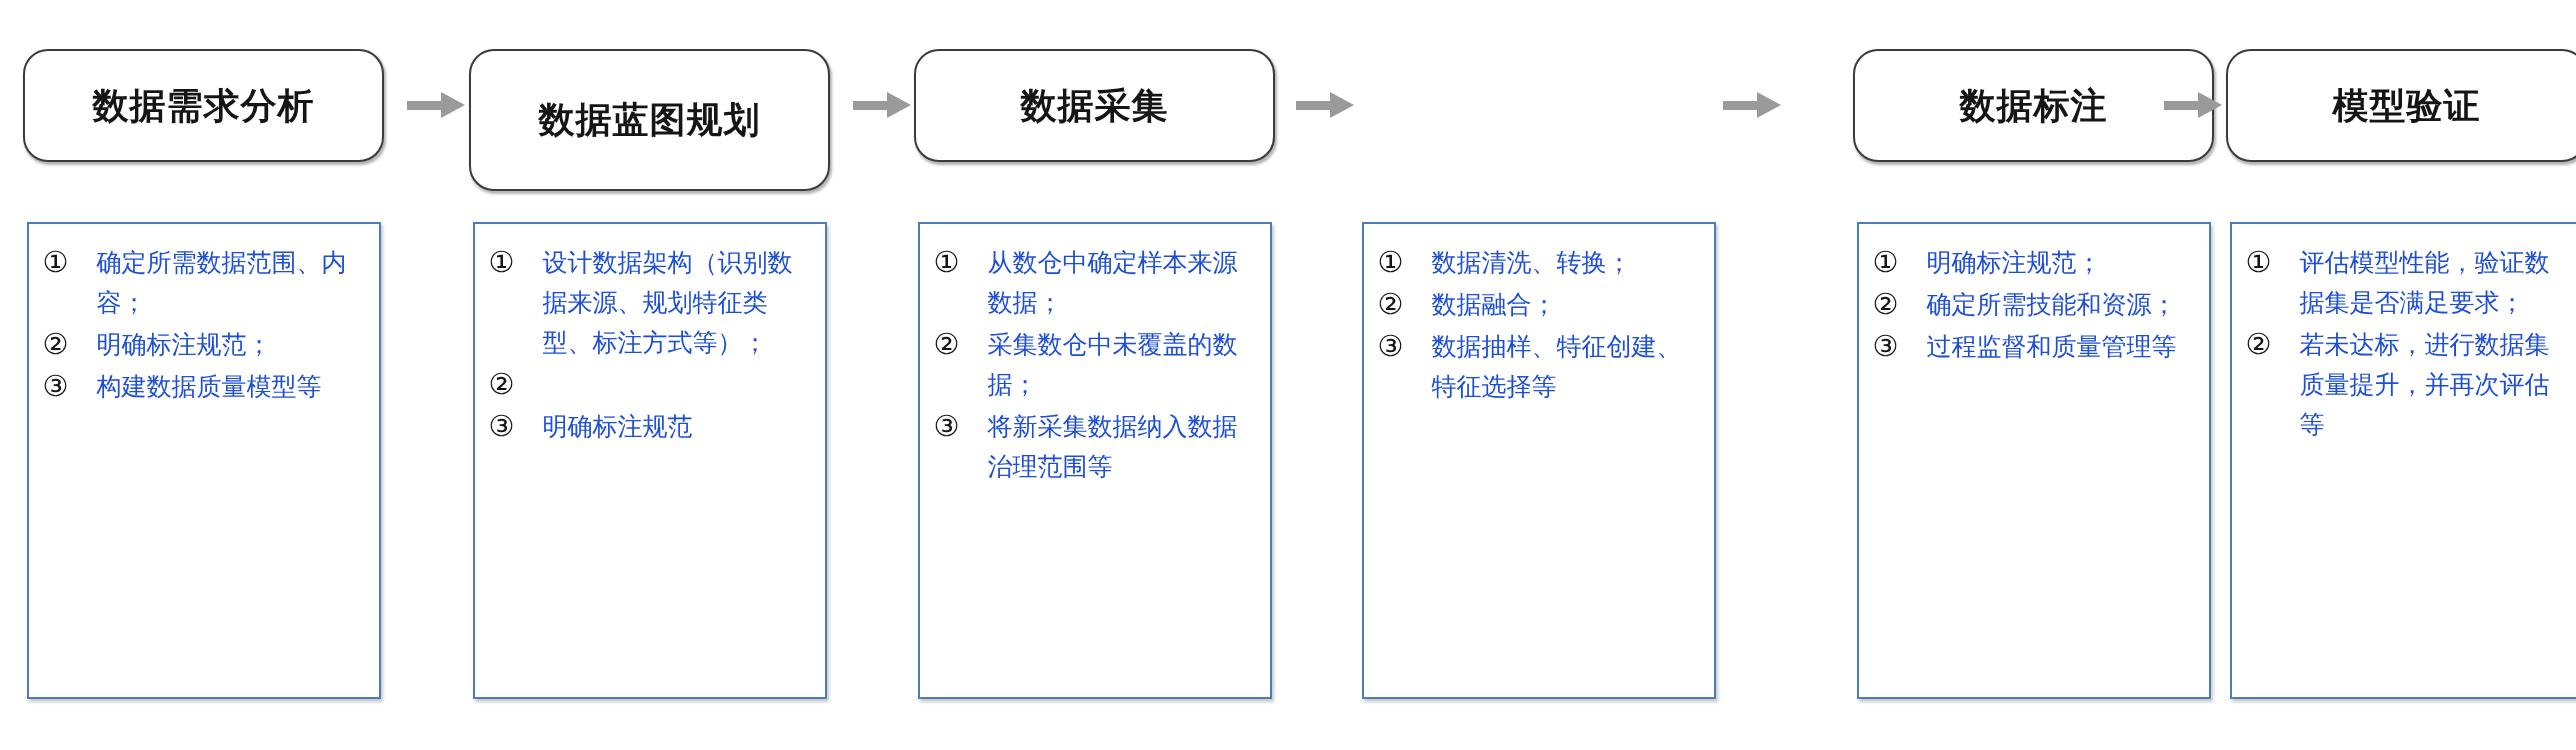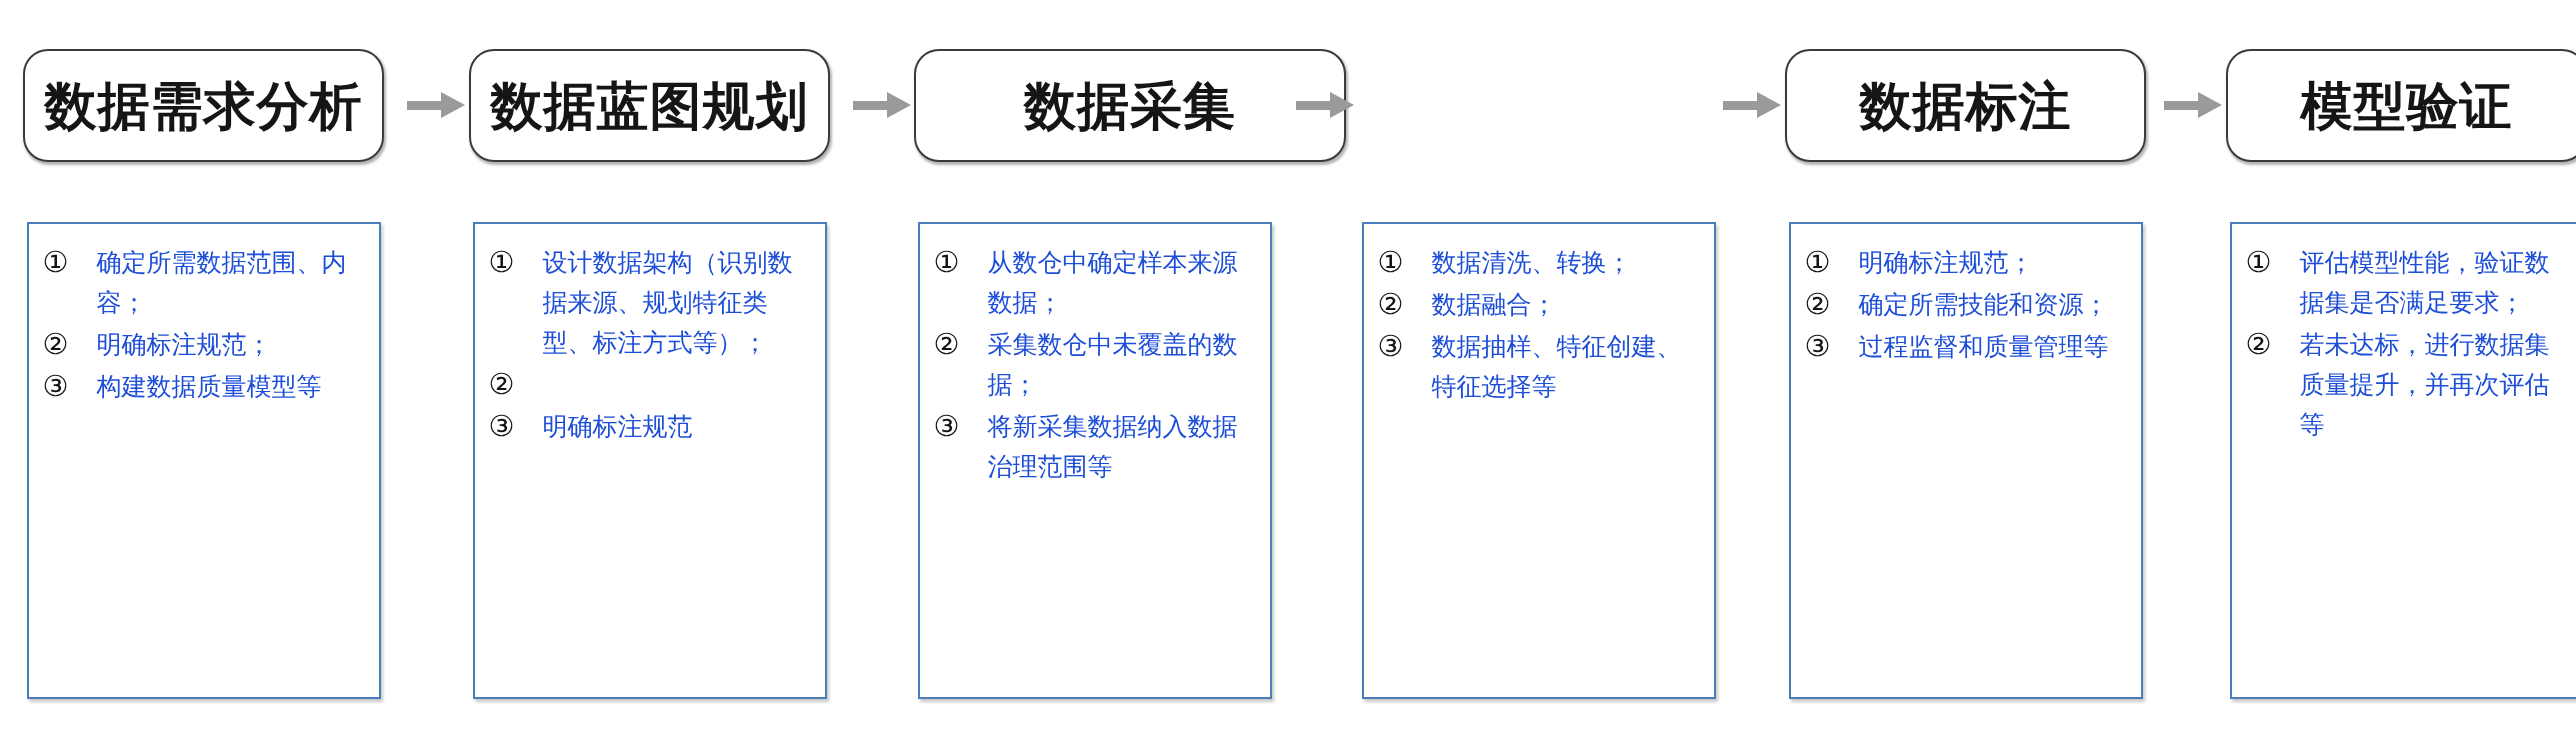--- a/index.html
+++ b/index.html
@@ -32,21 +32,21 @@
     box-sizing:border-box;
     border:2.6px solid #3b3b3b;
     border-radius:25px;
     background:#ffffff;
     box-shadow:1.5px 2.1px 2.6px rgba(0,0,0,0.30);
     display:flex;
     align-items:center;
     justify-content:center;
   }
   .stage-head-label{
-    font-size:52px;
+    font-size:36px;
     font-weight:700;
     color:#151515;
     letter-spacing:1px;
     white-space:nowrap;
     line-height:1;
   }
 
   
   .detail-panel{
     position:absolute;
@@ -126,41 +126,41 @@
             <span class="item-text">明确标注规范；</span>
           </li>
           <li class="detail-item">
             <span class="item-marker">③</span>
             <span class="item-text">构建数据质量模型等</span>
           </li>
         </ul>
       </div>
     </div>
     <div class="column" style="left: 469px;">
-      <div class="stage-head" style="width: 361px; top: 49px; height: 113px;">
+      <div class="stage-head" style="width: 361px; top: 49px; height: 142px;">
         <span class="stage-head-label">数据蓝图规划</span>
       </div>
       <div class="detail-panel" style="width: 354px; top: 222px; height: 477px;">
         <ul class="detail-list">
           <li class="detail-item">
             <span class="item-marker">①</span>
             <span class="item-text">设计数据架构（识别数据来源、规划特征类型、标注方式等）；</span>
           </li>
           <li class="detail-item">
             <span class="item-marker">②</span>
           </li>
           <li class="detail-item">
             <span class="item-marker">③</span>
             <span class="item-text">明确标注规范</span>
           </li>
         </ul>
       </div>
     </div>
     <div class="column" style="left: 914px;">
-      <div class="stage-head" style="width: 432px; top: 49px; height: 113px;">
+      <div class="stage-head" style="width: 361px; top: 49px; height: 113px;">
         <span class="stage-head-label">数据采集</span>
       </div>
       <div class="detail-panel" style="width: 354px; top: 222px; height: 477px;">
         <ul class="detail-list">
           <li class="detail-item">
             <span class="item-marker">①</span>
             <span class="item-text">从数仓中确定样本来源数据；</span>
           </li>
           <li class="detail-item">
             <span class="item-marker">②</span>
@@ -184,21 +184,21 @@
             <span class="item-marker">②</span>
             <span class="item-text">数据融合；</span>
           </li>
           <li class="detail-item">
             <span class="item-marker">③</span>
             <span class="item-text">数据抽样、特征创建、特征选择等</span>
           </li>
         </ul>
       </div>
     </div>
-    <div class="column" style="left: 1785px;">
+    <div class="column" style="left: 1853px;">
       <div class="stage-head" style="width: 361px; top: 49px; height: 113px;">
         <span class="stage-head-label">数据标注</span>
       </div>
       <div class="detail-panel" style="width: 354px; top: 222px; height: 477px;">
         <ul class="detail-list">
           <li class="detail-item">
             <span class="item-marker">①</span>
             <span class="item-text">明确标注规范；</span>
           </li>
           <li class="detail-item">

